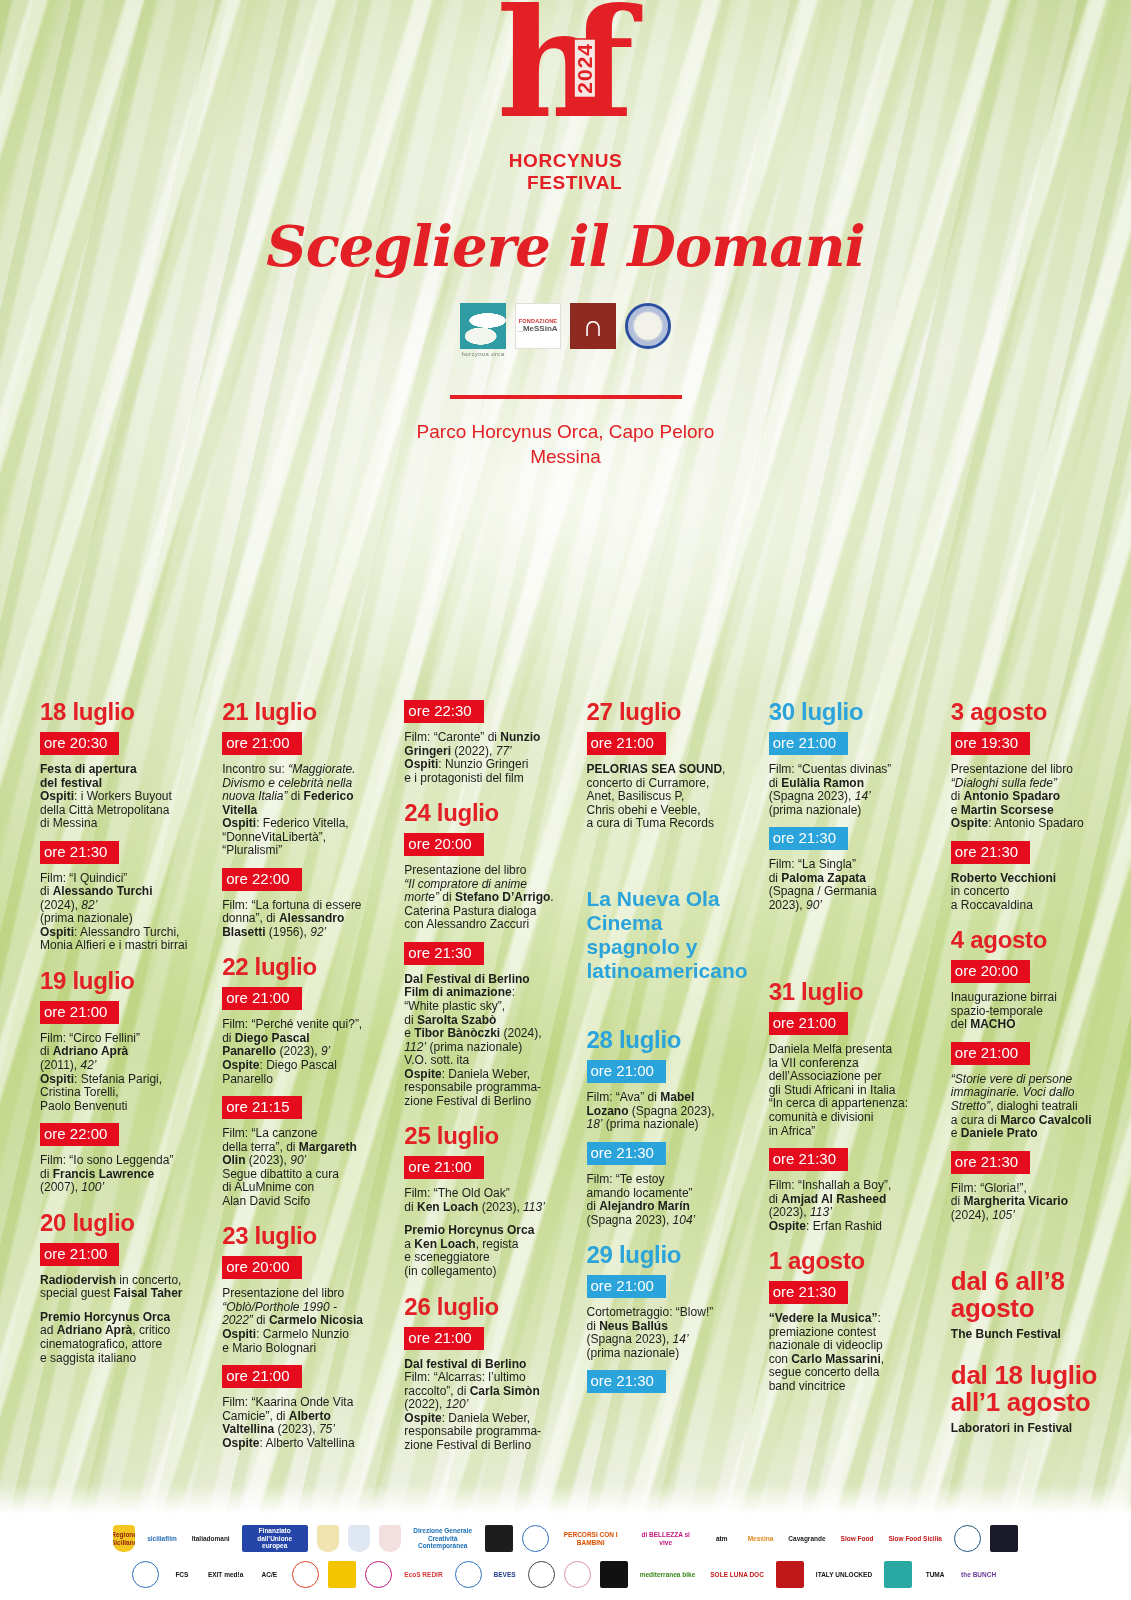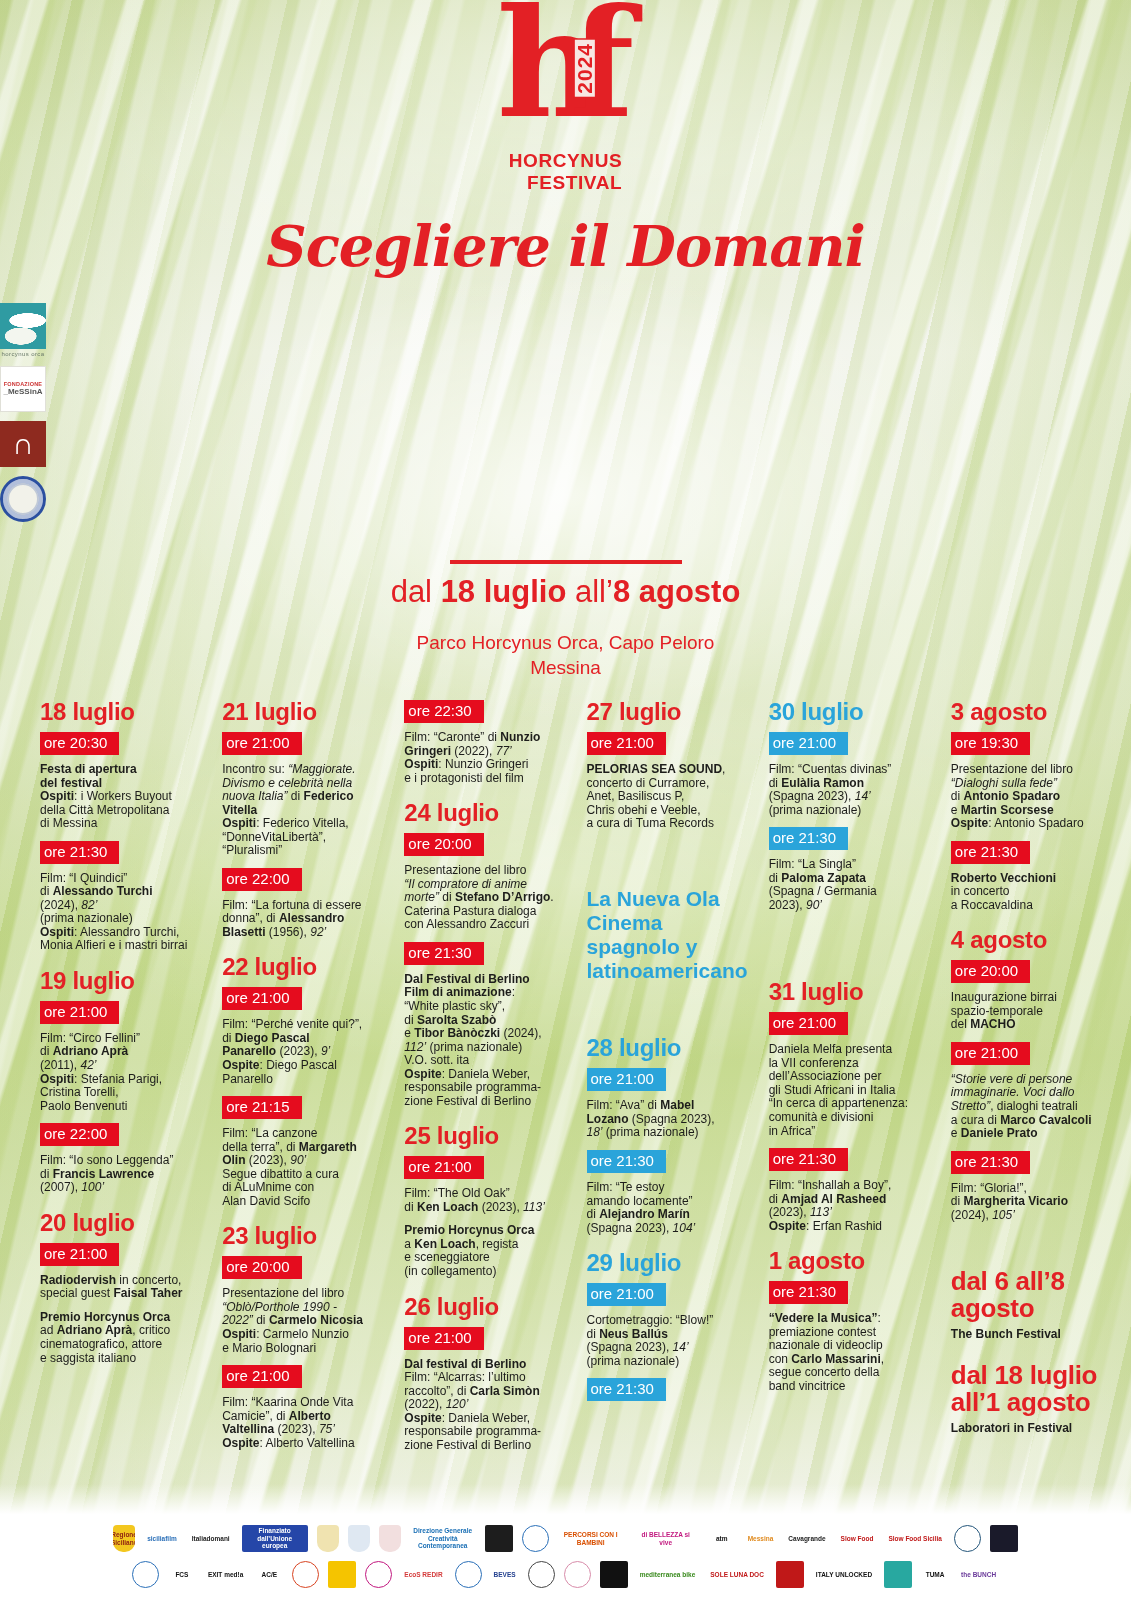--- a/index.html
+++ b/index.html
@@ -30,21 +30,21 @@
   .hf-logo{position:relative;display:inline-block;height:142px;line-height:.85;color:var(--red);font-family:"DejaVu Serif",serif;font-weight:bold;}
   .hf-h{font-size:150px;}
   .hf-f{font-size:150px;margin-left:-36px;}
   .hf-year{position:absolute;left:57%;top:40px;writing-mode:vertical-rl;transform:rotate(180deg);
     font-family:"Liberation Sans",sans-serif;font-weight:bold;font-size:21px;letter-spacing:1px;
     color:var(--red);background:rgba(248,249,243,.92);padding:3px 1px;}
   .brand{margin-top:8px;color:var(--red);font-weight:bold;font-size:19px;letter-spacing:.6px;line-height:1.18;}
   .brand-inner{display:inline-block;text-align:right;}
   .title{margin:18px 0 0;font-family:"DejaVu Serif",serif;font-style:italic;font-weight:bold;
     font-size:56px;color:var(--red);letter-spacing:-1px;}
-  .partners{margin-top:24px;display:flex;justify-content:center;align-items:flex-start;gap:9px;flex-direction:column;}
+  .partners{margin-top:24px;display:flex;justify-content:center;align-items:flex-start;gap:9px;}
   .plogo{width:46px;height:46px;display:flex;align-items:center;justify-content:center;flex-direction:column;box-sizing:border-box;}
   .plogo-orca{background:#2f9ba2;background-image:radial-gradient(ellipse 30px 12px at 60% 38%, #fff 60%, rgba(255,255,255,0) 62%),radial-gradient(ellipse 26px 14px at 45% 72%, #f3f6ef 60%, rgba(255,255,255,0) 62%);}
   .pcap{font-size:6px;color:#6a7a6a;margin-top:2px;letter-spacing:.4px;}
   .plogo-fond{background:#fff;border:1px solid #e0e0d8;}
   .fond1{font-size:5.5px;color:#c33;font-weight:bold;letter-spacing:.2px;}
   .fond2{font-size:8px;color:#555;font-weight:bold;}
   .plogo-arch{background:#8e2a1f;color:#fff;font-size:30px;font-weight:bold;line-height:1;}
   .plogo-seal{border-radius:50%;border:3px solid #2b4fa0;background:radial-gradient(circle at 50% 50%, #f2f2ea 0 55%, #dfe4ee 56% 100%);box-shadow:inset 0 0 0 6px rgba(43,79,160,.25);}
   .rule{width:232px;height:4px;background:var(--red);margin:38px auto 0;}
   .session-title{margin:26px 0 0;font-size:52px;font-weight:bold;color:var(--red);letter-spacing:-1px;}
@@ -55,21 +55,21 @@
   .program{position:absolute;top:700px;left:40px;width:1071px;display:grid;grid-template-columns:repeat(6,1fr);column-gap:22px;z-index:2;}
   .pcol{min-width:0;}
   .pdate{font-size:24px;font-weight:bold;letter-spacing:-.3px;margin:16px 0 7px;line-height:1.04;white-space:pre-line;}
   .pdate.red{color:var(--red);} .pdate.blue{color:var(--blue);}
   .pdate.big{font-size:26px;margin:20px 0 6px;}
   .pcol>:first-child{margin-top:0;}
   .ptime-row{margin:2px 0 8px;}
   .ptime{display:inline-block;color:#fff;font-size:15px;line-height:1;padding:3px 12px 5px 4px;}
   .ptime.red{background:var(--badge-red);} .ptime.blue{background:var(--blue);}
   .pentry{font-size:12px;line-height:1.13;margin:0 0 10px;color:var(--ink);white-space:pre-line;}
-  .pheading{color:var(--blue);font-size:21px;font-weight:bold;line-height:1.14;white-space:pre-line;margin:2px 0 20px;}
+  .pheading{color:var(--blue);font-size:21px;font-weight:bold;line-height:1.14;white-space:pre-line;margin:2px 0 12px;}
   .sg-b{font-weight:bold;} .sg-i{font-style:italic;}
   
   .footer{position:absolute;left:0;right:0;bottom:0;height:116px;z-index:3;
     background:linear-gradient(180deg, rgba(255,255,255,0), #fff 26%);
     display:flex;flex-direction:column;justify-content:flex-end;gap:9px;padding:0 14px 12px;box-sizing:border-box;}
   .logo-row{display:flex;justify-content:center;align-items:center;gap:9px;}
   .chip{height:27px;min-width:28px;max-width:66px;display:flex;align-items:center;justify-content:center;
     font-size:6.5px;font-weight:bold;text-align:center;line-height:1.15;padding:2px 3px;border-radius:2px;
     overflow:hidden;box-sizing:border-box;}
   .chip.circle{width:27px;min-width:27px;max-width:27px;border-radius:50%;border:1.5px solid currentColor;}
@@ -105,23 +105,20 @@
         <div class="fond2">_MeSSinA</div>
       </div>
       <div class="plogo plogo-arch">
           <span>∩</span>
         </div>
       <div class="plogo plogo-seal"></div>
     </div>
 
     <div class="rule"></div>
 
-    <div class="session-dates">
-      <span>dal </span><b>18 luglio</b><span> all’</span><b>8 agosto</b>
-    </div>
     <div class="venue">
       <div>Parco Horcynus Orca, Capo Peloro</div>
       <div>Messina</div>
     </div>
   </div>
 
   <div class="program">
       <div class="pcol">
         <div class="pdate red">18 luglio</div>
         <div class="ptime-row"><span class="ptime red">ore 20:30</span></div>

